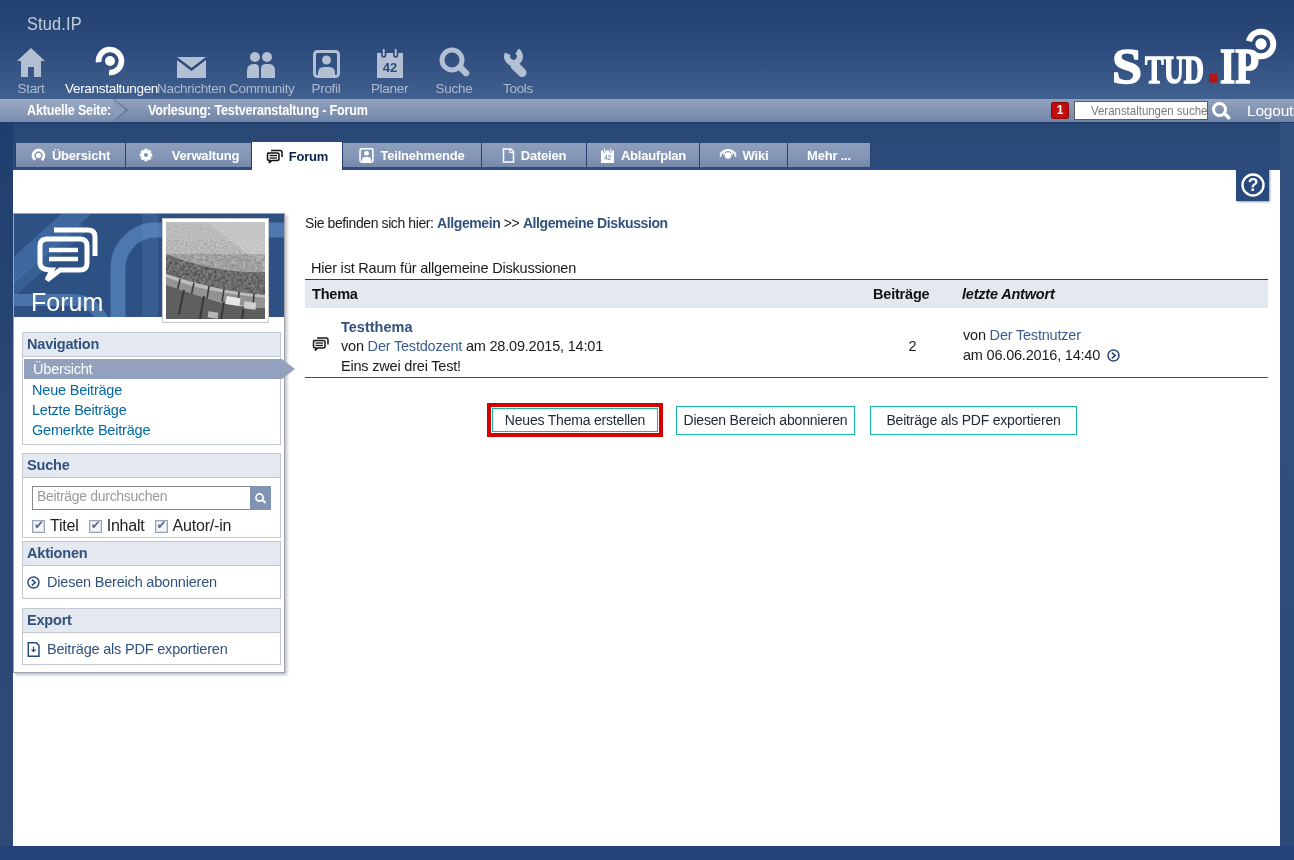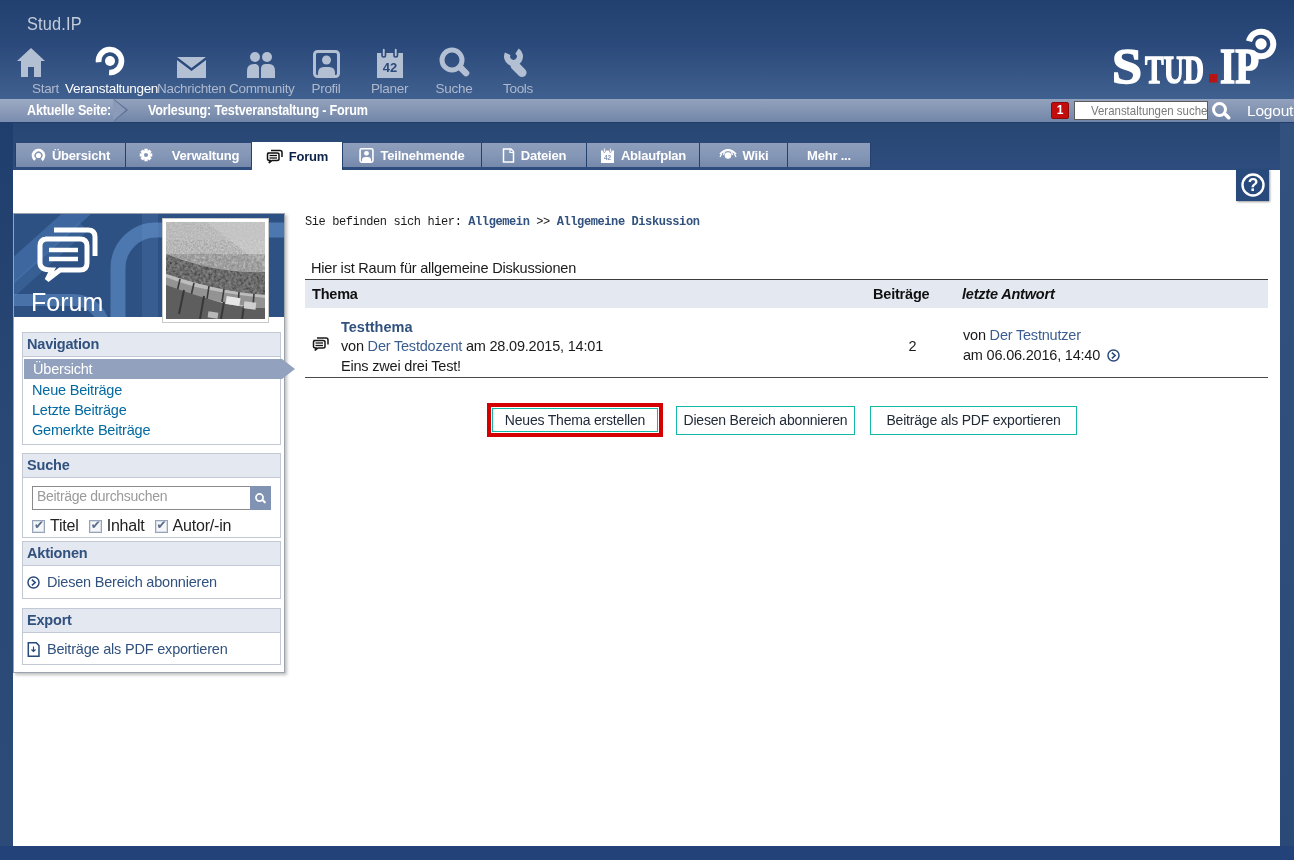--- a/index.html
+++ b/index.html
@@ -64,21 +64,21 @@
   #thead { position:absolute; left:292px; top:109px; width:963px; height:29px; background:#e4e8f0;
     border-top:1px solid #3c3c3c; font-weight:bold; font-size:14.5px; color:#111; letter-spacing:-0.2px; }
   #trow { position:absolute; left:292px; top:138px; width:963px; height:70px; border-bottom:1px solid #4a4a4a; }
   .btn { background:#ffffff; border:1px solid #14b8a6; height:29px; text-align:center;
     font-size:14px; color:#222b38; line-height:27px; letter-spacing:-0.2px; }
 </style>
 </head>
 <body>
   <div id="header">
     <div id="brand">Stud.IP</div>
-    <div class="navitem" style="left:3px; width:56px;text-align:right;">
+    <div class="navitem" style="left:3px; width:56px;">
       <div class="ic">
         <svg width="30" height="31" viewBox="0 0 30 31">
           <path fill="#b3bfd3" d="M15 1 L29 14 L25 14 L25 30 L18 30 L18 20 L12 20 L12 30 L5 30 L5 14 L1 14 Z"></path>
         </svg>
       </div>
       <div class="lb">Start</div>
     </div>
     <div class="navitem active" style="left:65px; width:90px;">
       <div class="ic">
         <svg width="32" height="32" viewBox="0 0 32 32">
@@ -366,21 +366,21 @@
           <svg width="13" height="15" viewBox="0 0 22 26">
             <path d="M2 1.5 L16 1.5 L20.5 6 L20.5 24.5 L2 24.5 Z" fill="none" stroke="#28497c" stroke-width="2.6"></path>
             <path d="M11 8 L11 16 M7.5 13 L11 16.5 L14.5 13" fill="none" stroke="#28497c" stroke-width="2"></path>
           </svg>
           <span>Beiträge als PDF exportieren</span>
         </div>
       </div>
     </div>
 
     <div id="main">
-      <div style="position:absolute; left:292px; top:45px; font-size:12px; color:#1a1a1a; letter-spacing:-0.4px;font-family:Liberation Mono, monospace;">
+      <div style="position:absolute; left:292px; top:45px; font-size:14px; color:#1a1a1a; letter-spacing:-0.4px;">
         Sie befinden sich hier: <a class="lk b">Allgemein</a> &gt;&gt; <a class="lk b">Allgemeine Diskussion</a>
       </div>
       <div style="position:absolute; left:298px; top:90px; font-size:14.5px; color:#1a1a1a; letter-spacing:-0.2px;">Hier ist Raum für allgemeine Diskussionen</div>
       <div id="thead">
         <span style="position:absolute; left:7px; top:6px;">Thema</span>
         <span style="position:absolute; left:568px; top:6px;">Beiträge</span>
         <span style="position:absolute; left:657px; top:6px;font-style:italic;">letzte Antwort</span>
       </div>
       <div id="trow">
         <svg style="position:absolute; left:7px; top:28px;" width="17" height="16" viewBox="0 0 34 30">

